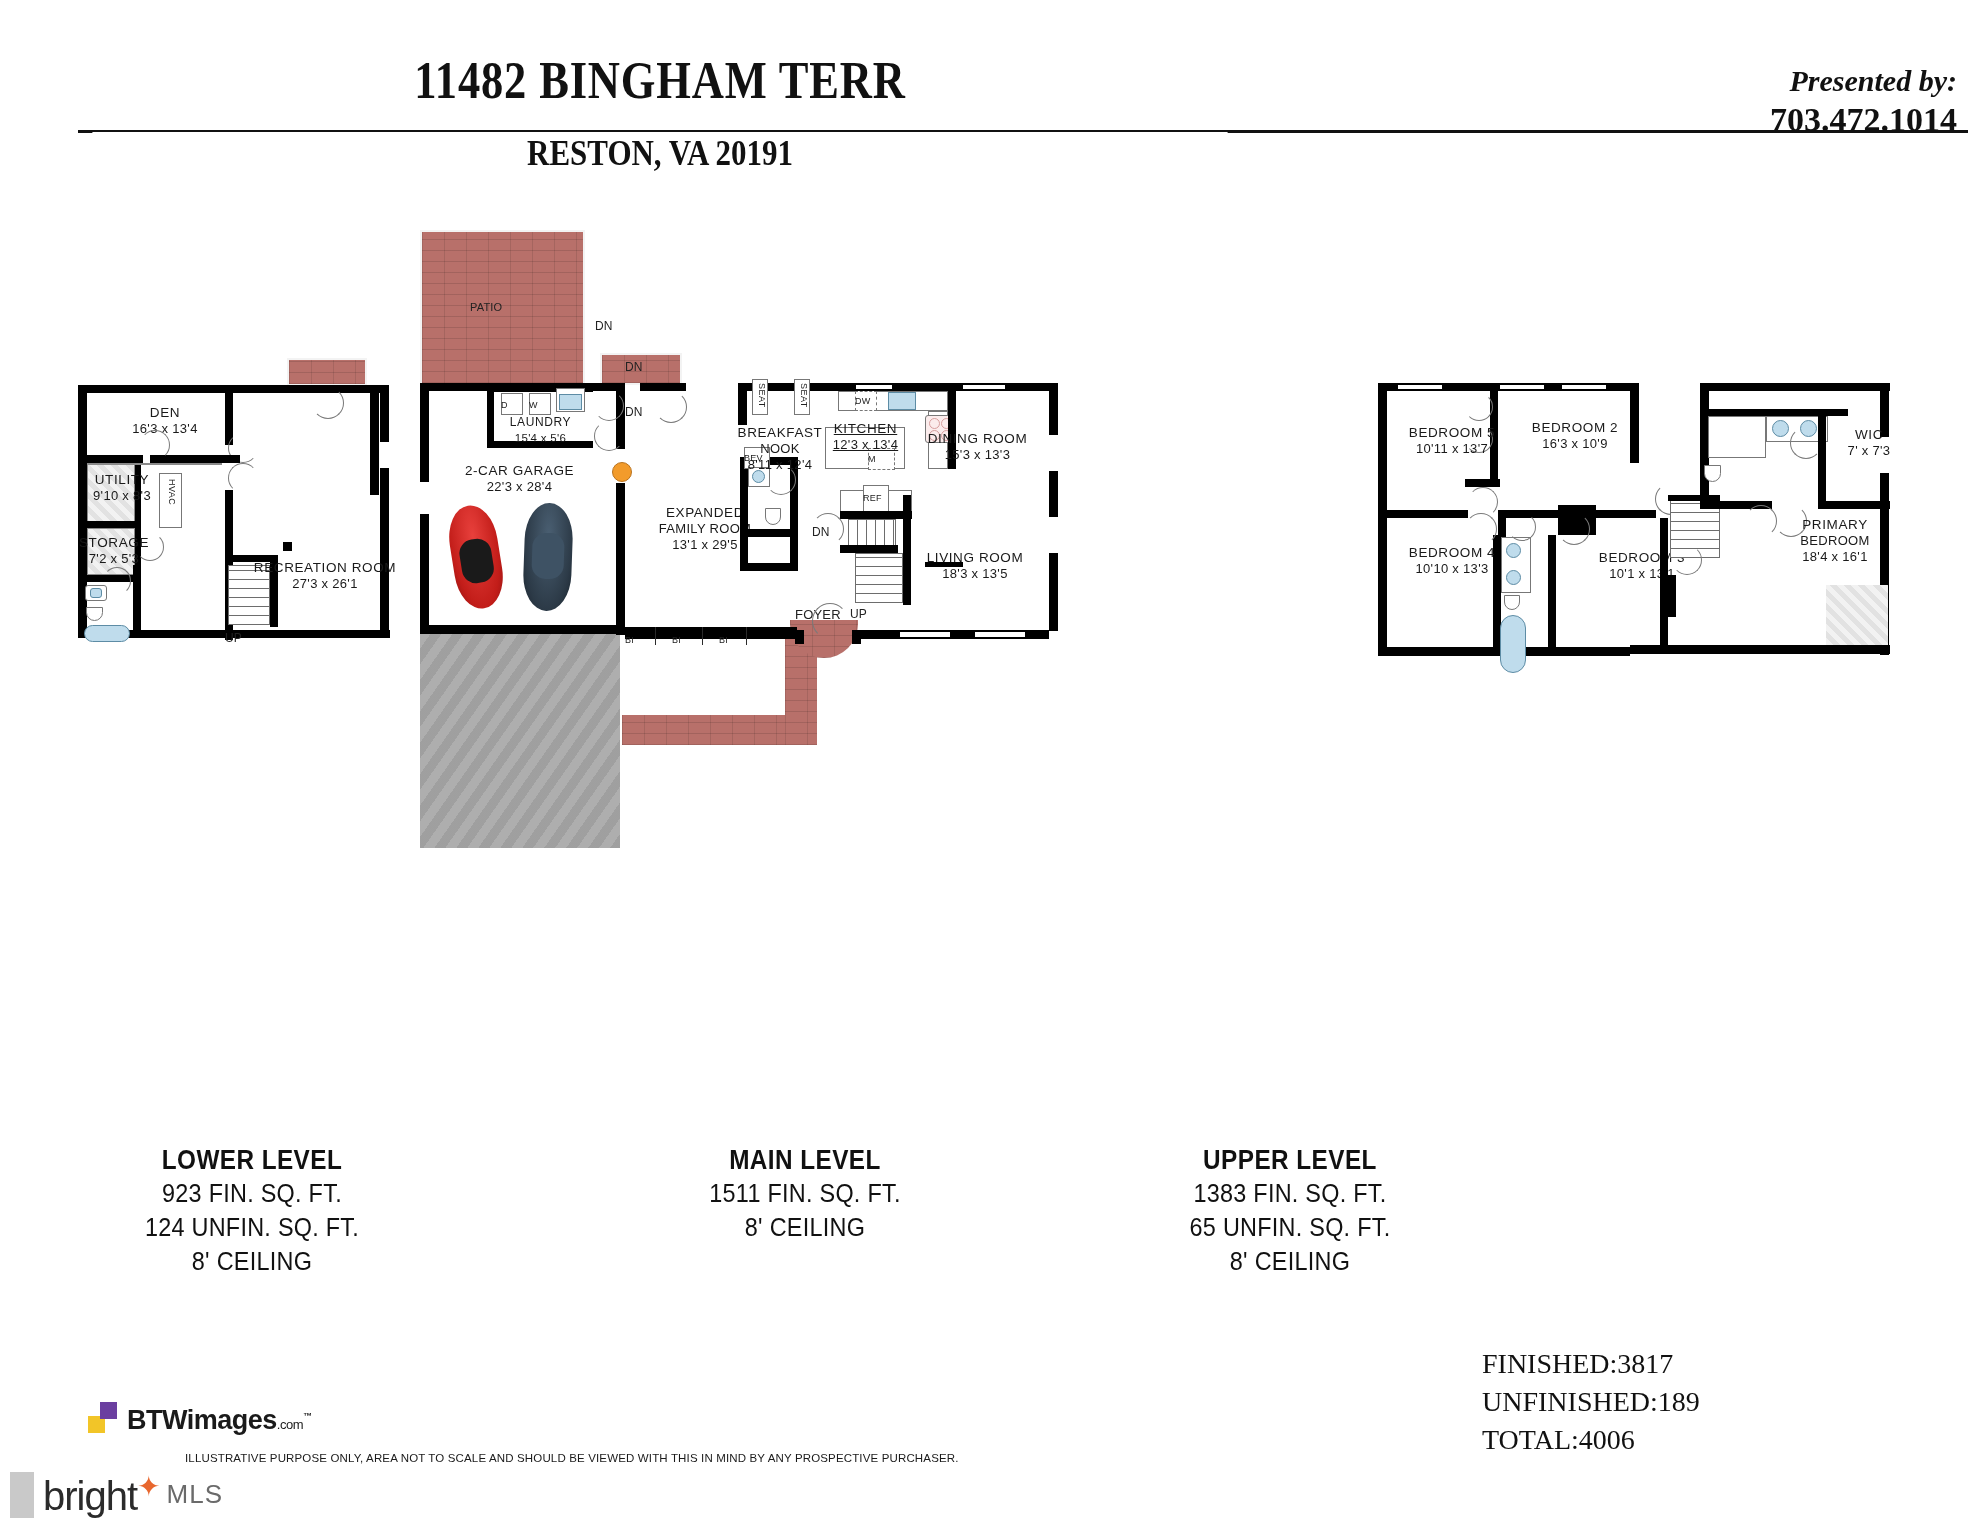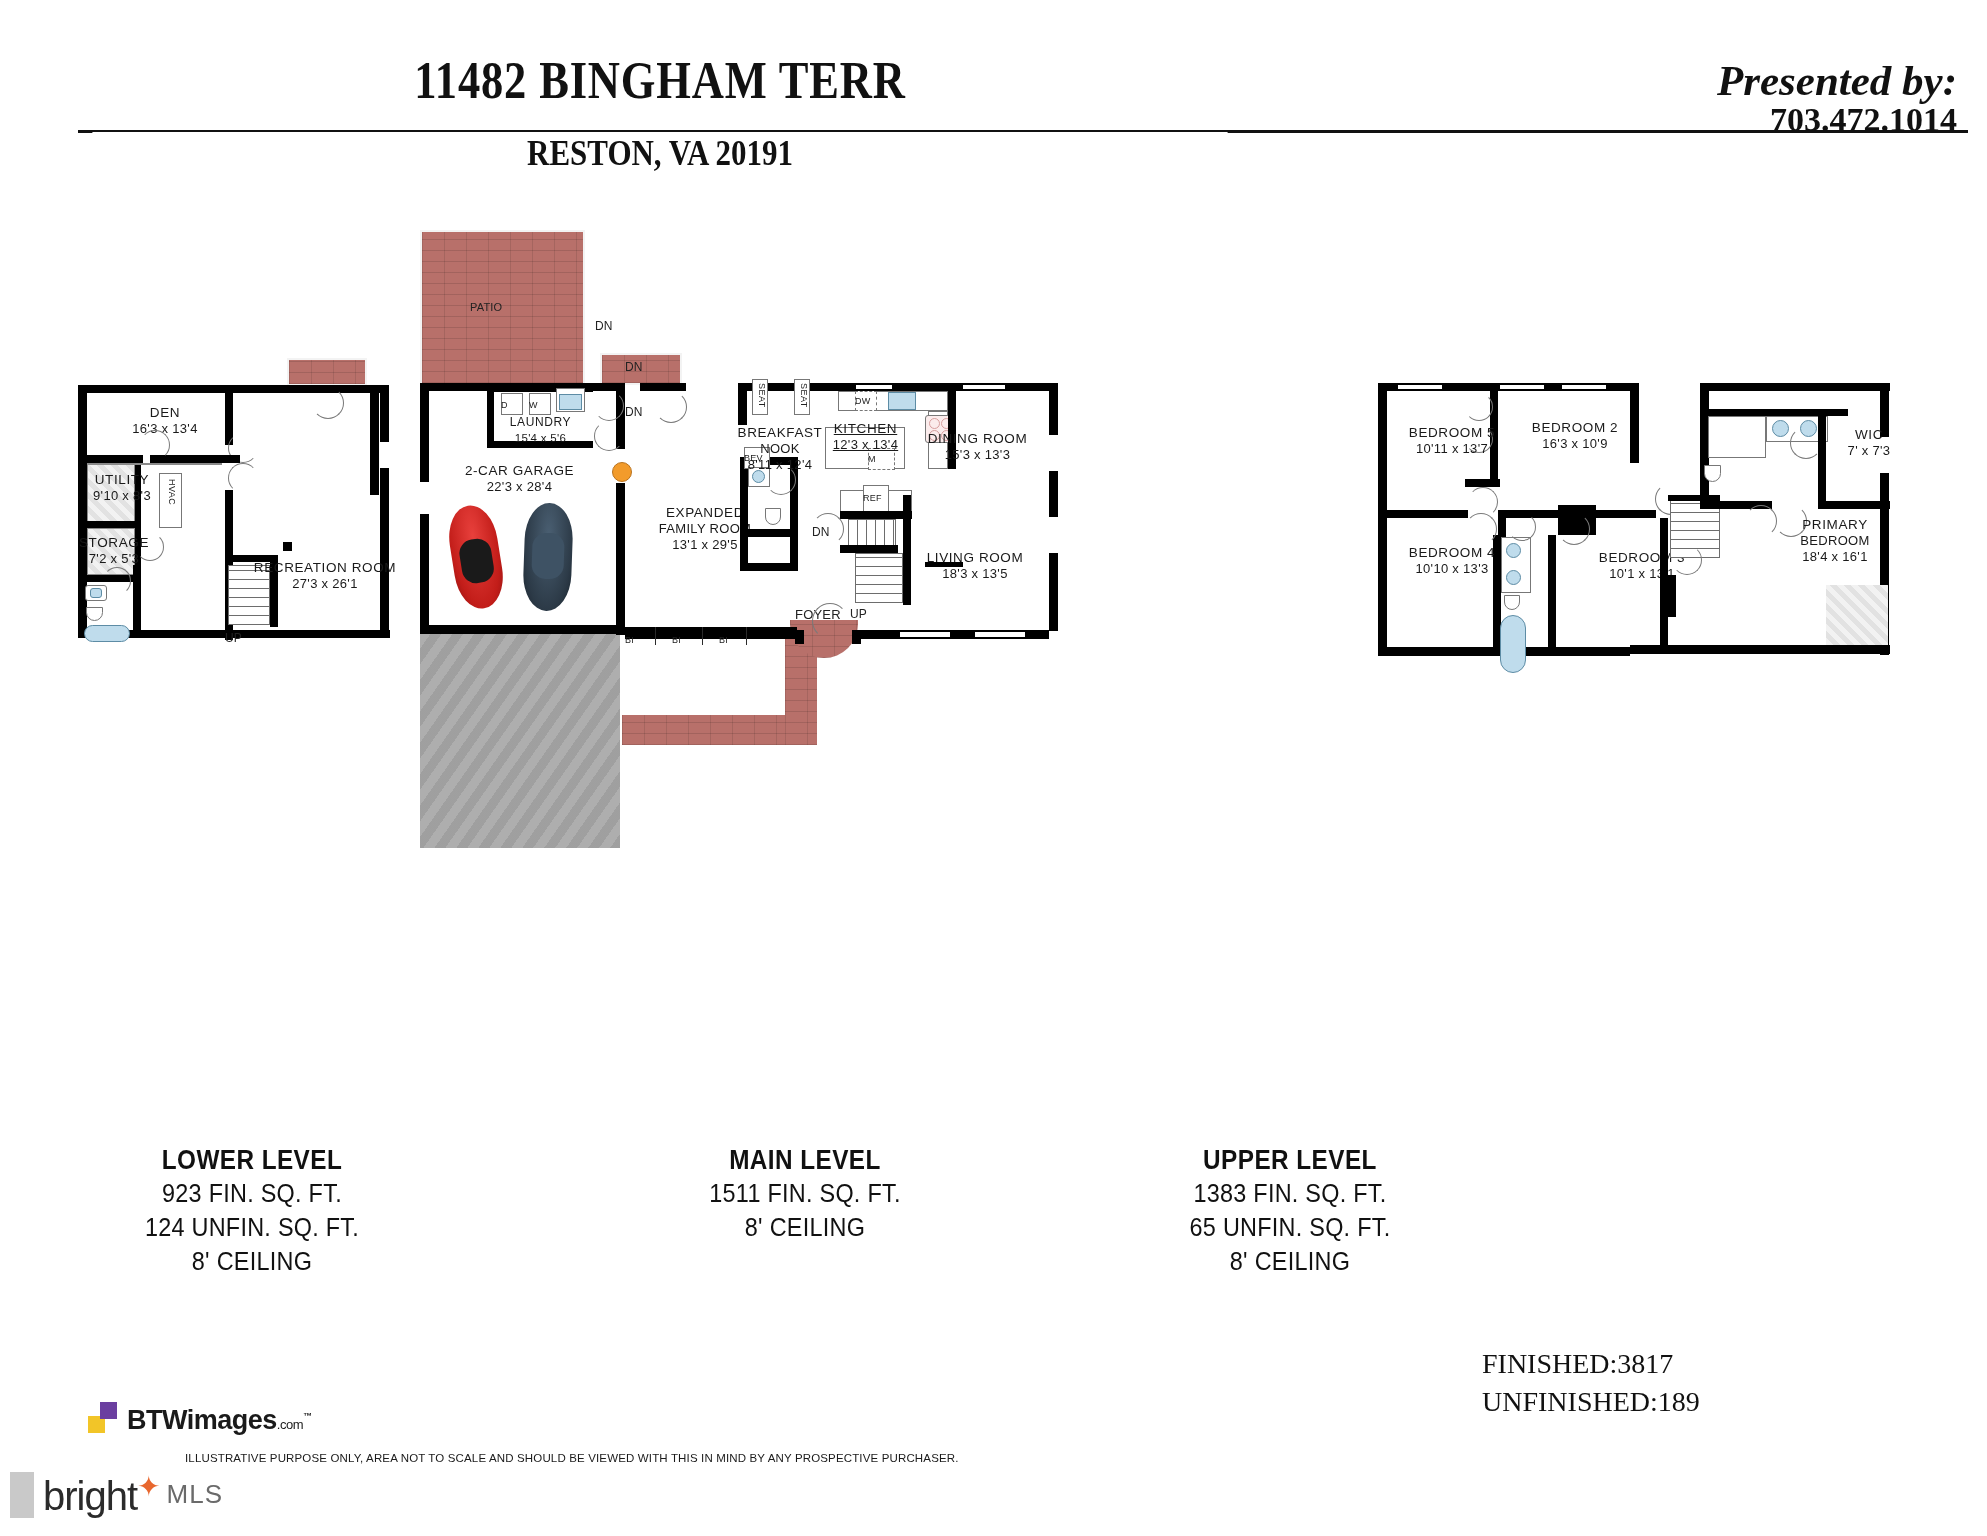--- a/index.html
+++ b/index.html
@@ -23,21 +23,21 @@
     position:absolute;left:78px;top:130px;width:1890px;height:3px;background:#111;
   }
   #title-city{
     position:absolute;left:0;top:132px;width:1320px;text-align:center;
     font-family:"Liberation Serif",serif;font-weight:700;font-size:36px;
     background:#fff;
     transform:scaleX(.86);transform-origin:center center;
   }
   #presented-wrap{position:absolute;right:20px;top:62px;width:640px;text-align:right;}
   #presented-by{
-    font-family:"Liberation Serif",serif;font-style:italic;font-weight:700;font-size:43px;
+    font-family:"Liberation Serif",serif;font-style:italic;font-weight:700;font-size:30px;
     line-height:38px;padding-right:10px;
   }
   #agent-name{
     font-family:"Liberation Serif",serif;font-weight:700;font-size:38px;line-height:44px;
     padding-right:10px;padding-top:6px;
   }
   #agent-phone{
     font-family:"Liberation Serif",serif;font-weight:700;font-size:34px;line-height:40px;
     padding-right:10px;
   }
@@ -452,20 +452,24 @@
 
 <div id="totals">
   <div>
     <span class="tlabel">FINISHED:</span>
     <span>3817</span>
   </div>
   <div>
     <span class="tlabel">UNFINISHED:</span>
     <span>189</span>
   </div>
+  <div>
+    <span class="tlabel">TOTAL:</span>
+    <span>4006</span>
+  </div>
 </div>
 
 <div id="btw">
   <div style="position:relative;width:34px;height:34px;margin-right:5px;">
     <div class="sq" style="left:0;top:14px;background:#f2c528;"></div>
     <div class="sq" style="left:12px;top:0;background:#6b3fa0;"></div>
   </div>
   <div id="btw-text">
     <span>BTWimages</span><span id="btw-com">.com</span><span id="btw-tm">™</span>
   </div>

